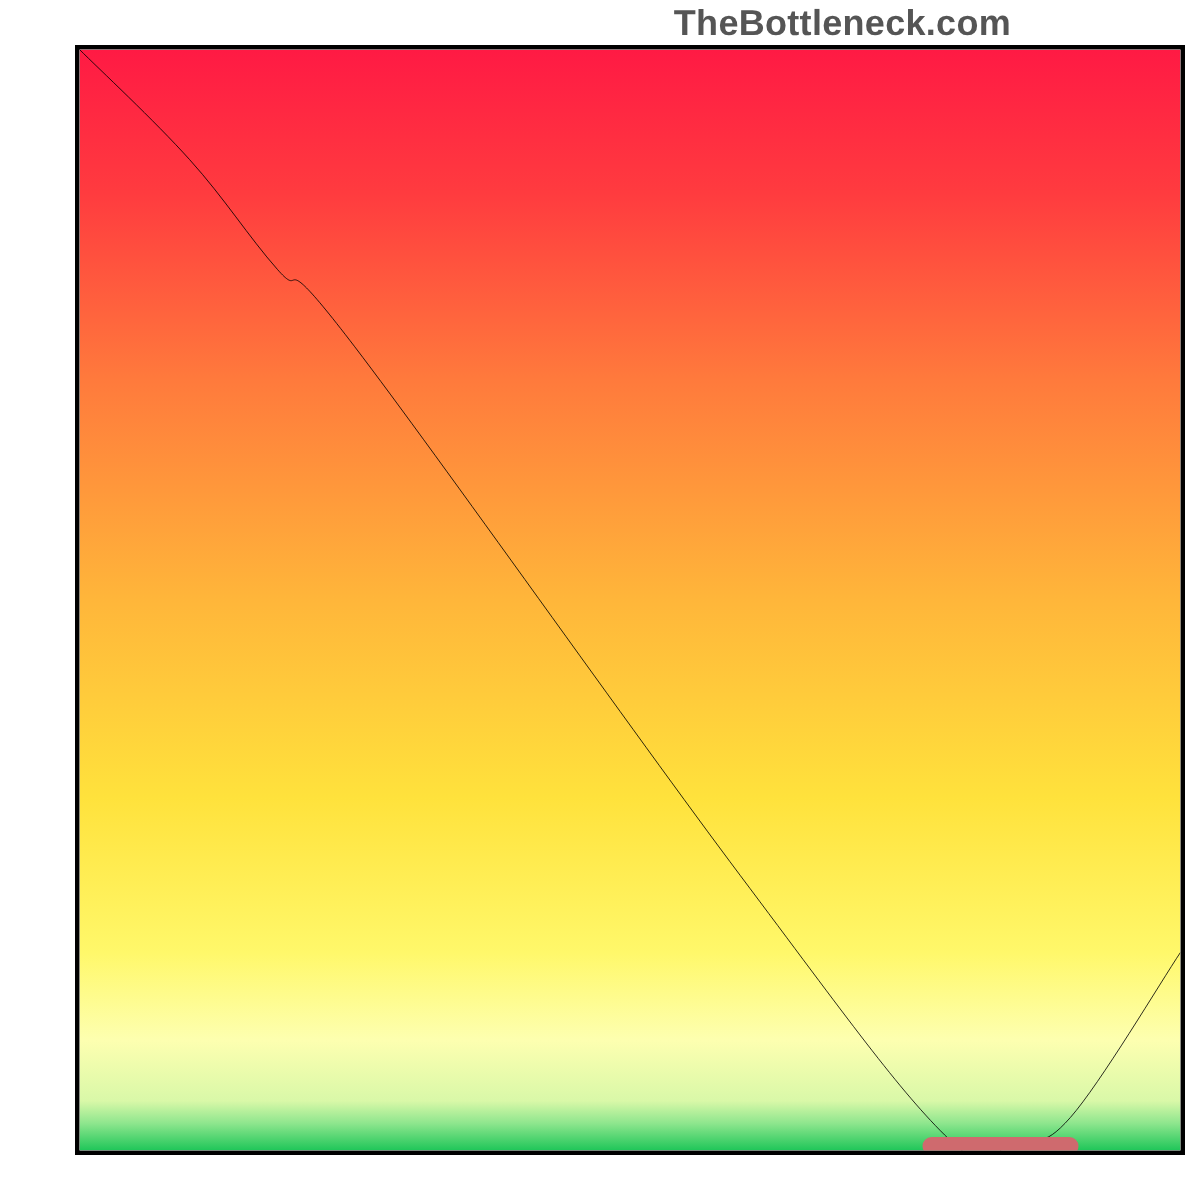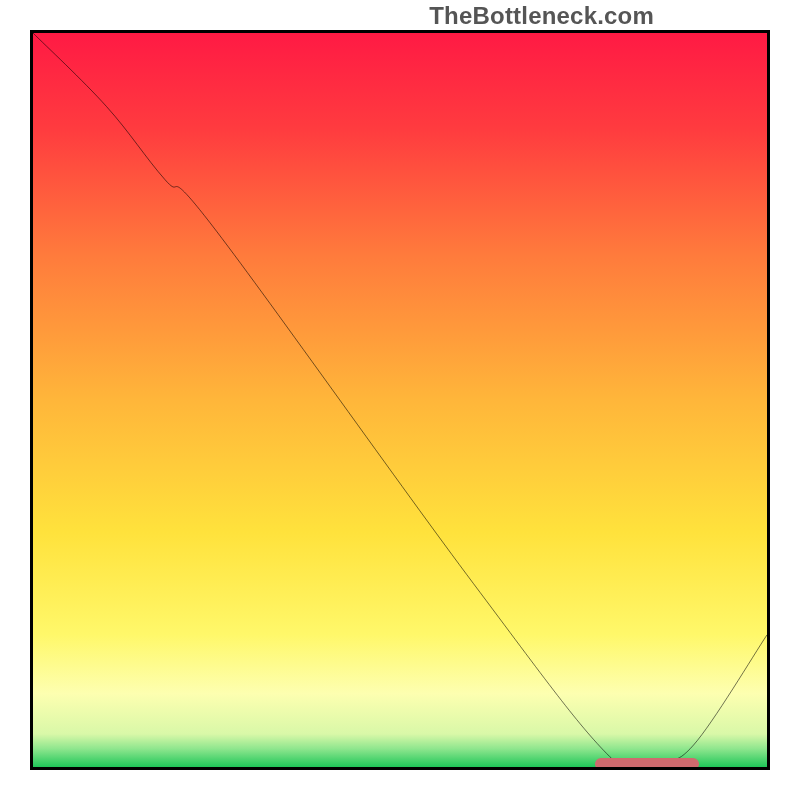--- a/index.html
+++ b/index.html
@@ -8,20 +8,21 @@
     width: 800px;
     height: 800px;
     overflow: hidden;
     background: #ffffff;
     font-family: Arial, Helvetica, sans-serif;
   }
   .wrap {
     position: relative;
     width: 664px;
     height: 800px;
+    margin-left: 20px;
   }
   .watermark {
     position: absolute;
     top: 2px;
     right: 10px;
     font-size: 24px;
     font-weight: 600;
     color: #555;
     letter-spacing: 0.2px;
     user-select: none;

